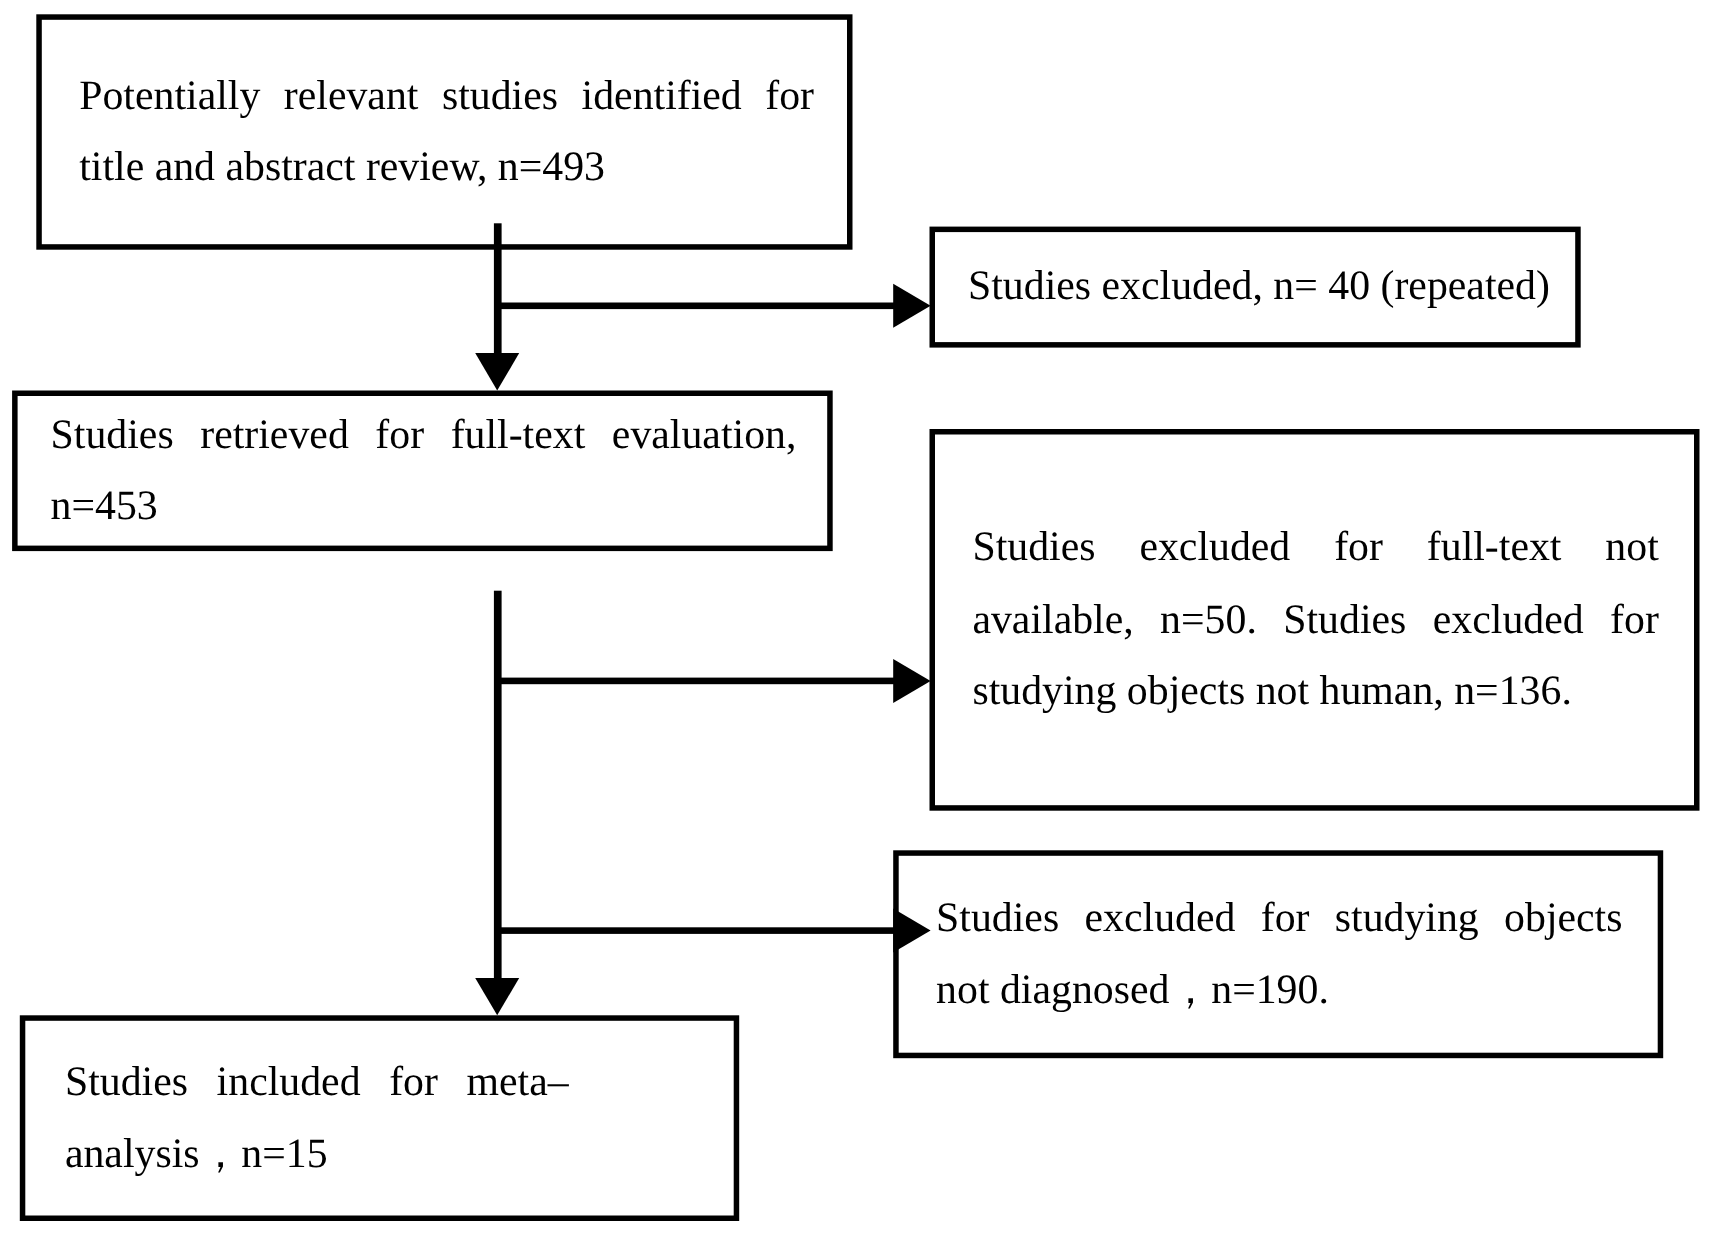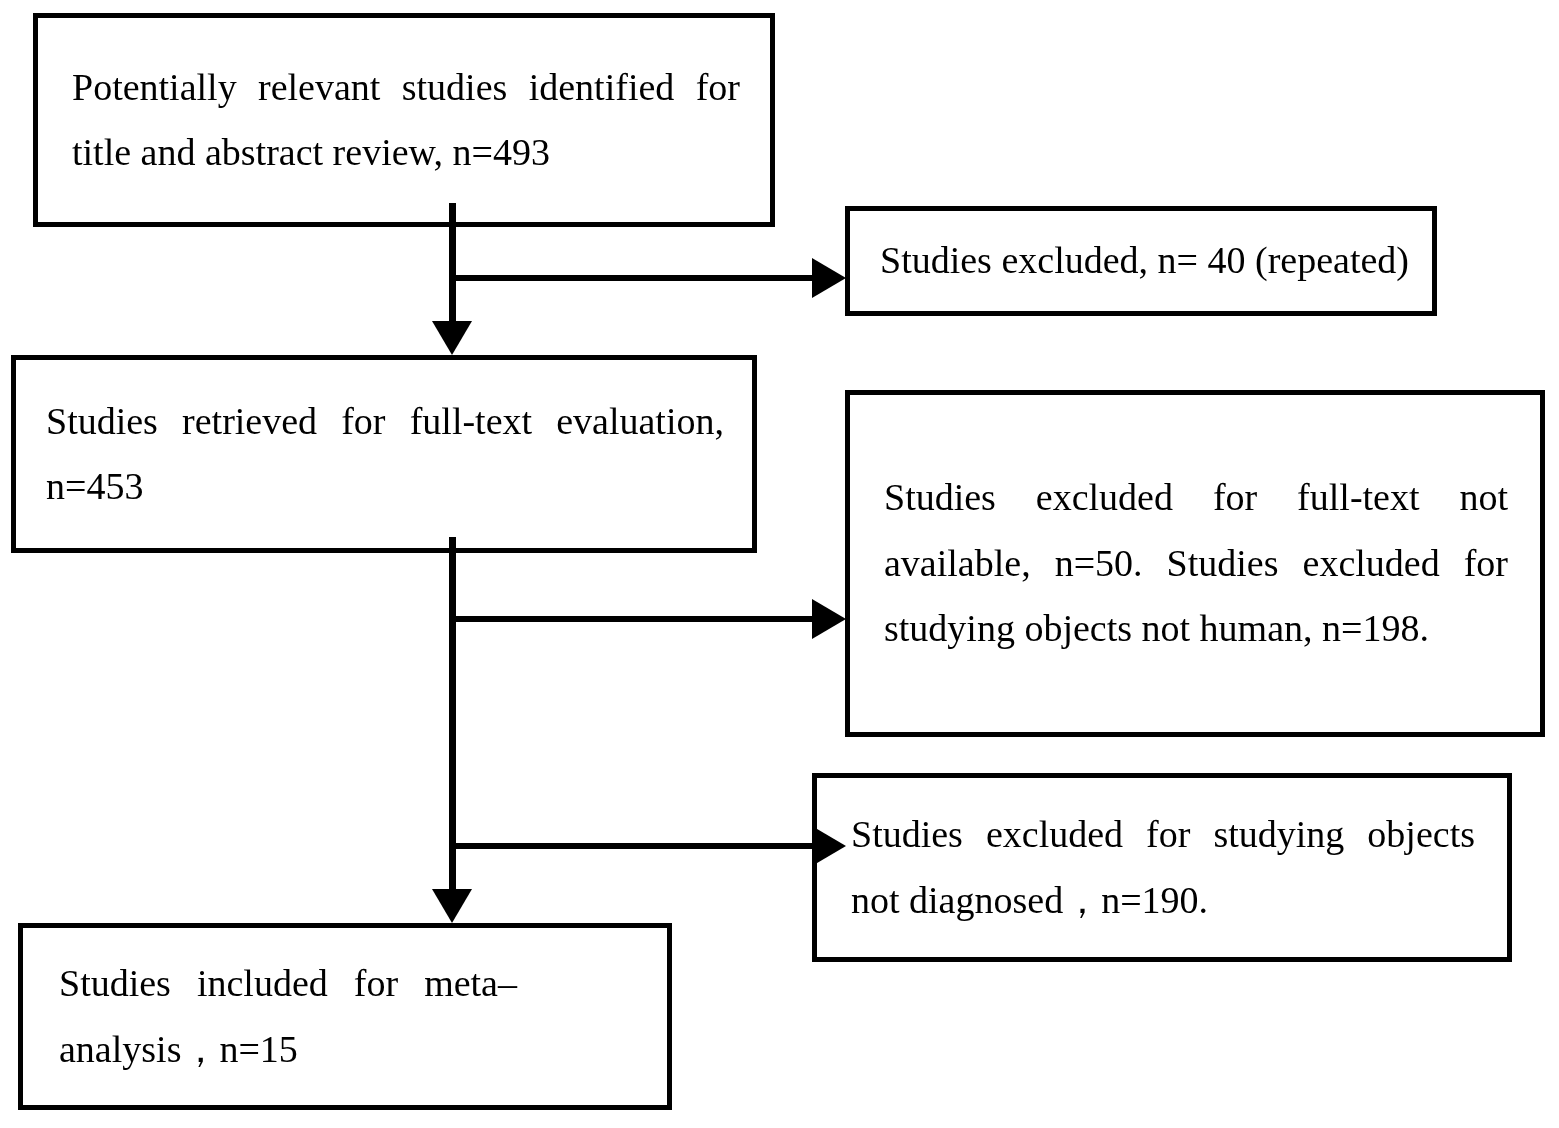--- a/index.html
+++ b/index.html
@@ -38,21 +38,21 @@
     hyphens: none;
   }
 
   
   #box-identified  { left: 33px;  top: 13px;   width: 742px; height: 214px; }
   #box-identified .txt { padding: 0 30px 0 34px; }
 
   #box-excluded-repeated { left: 845px; top: 206px; width: 592px; height: 110px; }
   #box-excluded-repeated .txt { padding: 0 18px 0 30px; text-align: left; }
 
-  #box-retrieved { left: 11px; top: 355px; width: 746px; height: 198px; align-items: center; }
+  #box-retrieved { left: 11px; top: 355px; width: 746px; height: 146px; align-items: center; }
   #box-retrieved .txt { padding: 0 28px 0 30px; }
 
   #box-excluded-fulltext { left: 845px; top: 390px; width: 700px; height: 347px; }
   #box-excluded-fulltext .txt { padding: 0 32px 0 34px; }
 
   #box-excluded-diagnosis { left: 812px; top: 773px; width: 700px; height: 189px; }
   #box-excluded-diagnosis .txt { padding: 0 32px 0 34px; }
 
   #box-included { left: 18px; top: 923px; width: 654px; height: 187px; }
   #box-included .txt { padding: 0 150px 0 36px; }
@@ -110,21 +110,21 @@
 
   <div class="node" id="box-excluded-repeated">
     <span class="txt">Studies excluded, n= 40 (repeated)</span>
   </div>
 
   <div class="node" id="box-retrieved">
     <span class="txt">Studies retrieved for full-text evaluation, n=453</span>
   </div>
 
   <div class="node" id="box-excluded-fulltext">
-    <span class="txt">Studies excluded for full-text not available, n=50. Studies excluded for studying objects not human, n=198.</span>
+    <span class="txt">Studies excluded for full-text not available, n=50. Studies excluded for studying objects not human, n=136.</span>
   </div>
 
   <div class="node" id="box-excluded-diagnosis">
     <span class="txt">Studies excluded for studying objects not diagnosed，n=190.</span>
   </div>
 
   <div class="node" id="box-included">
     <span class="txt">Studies included for meta–analysis，n=15</span>
   </div>
 

